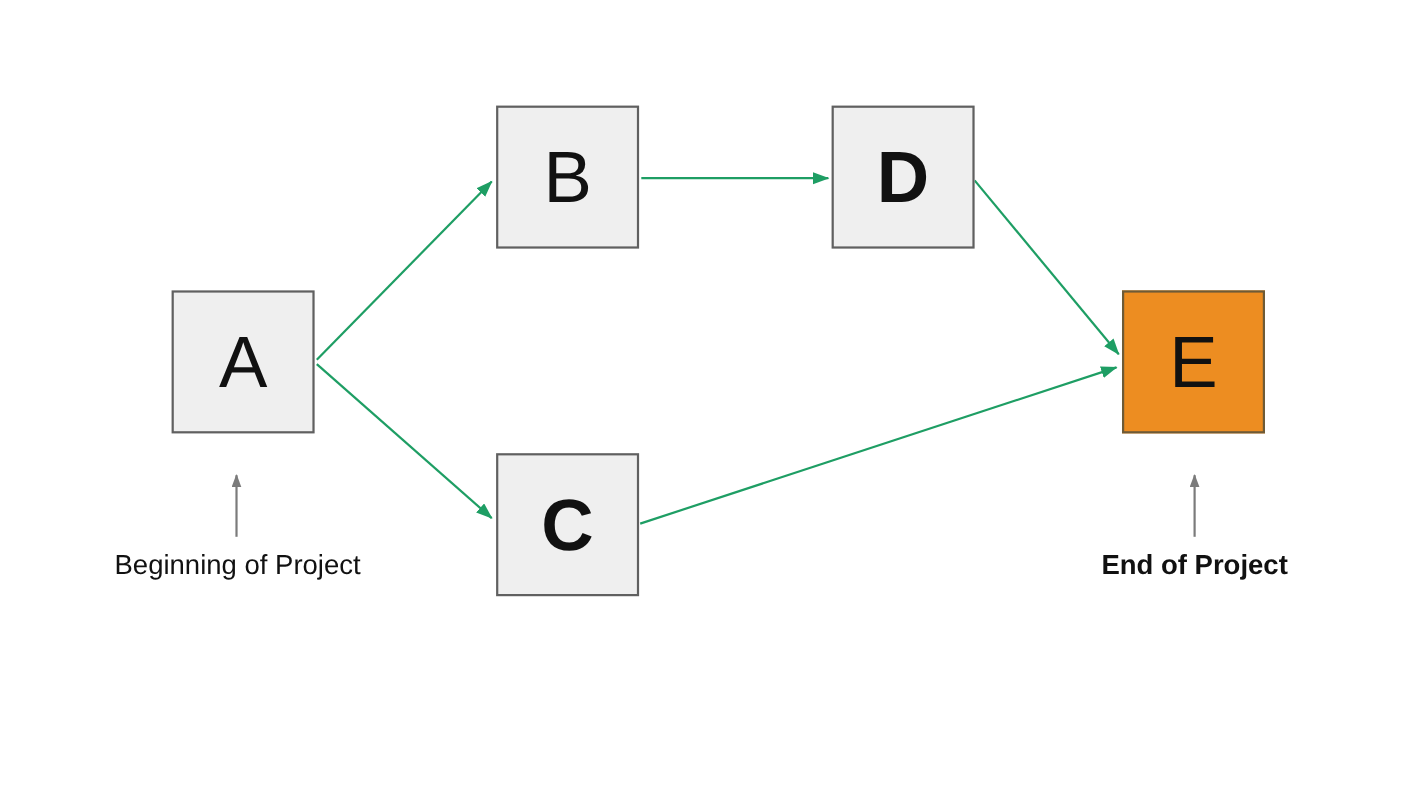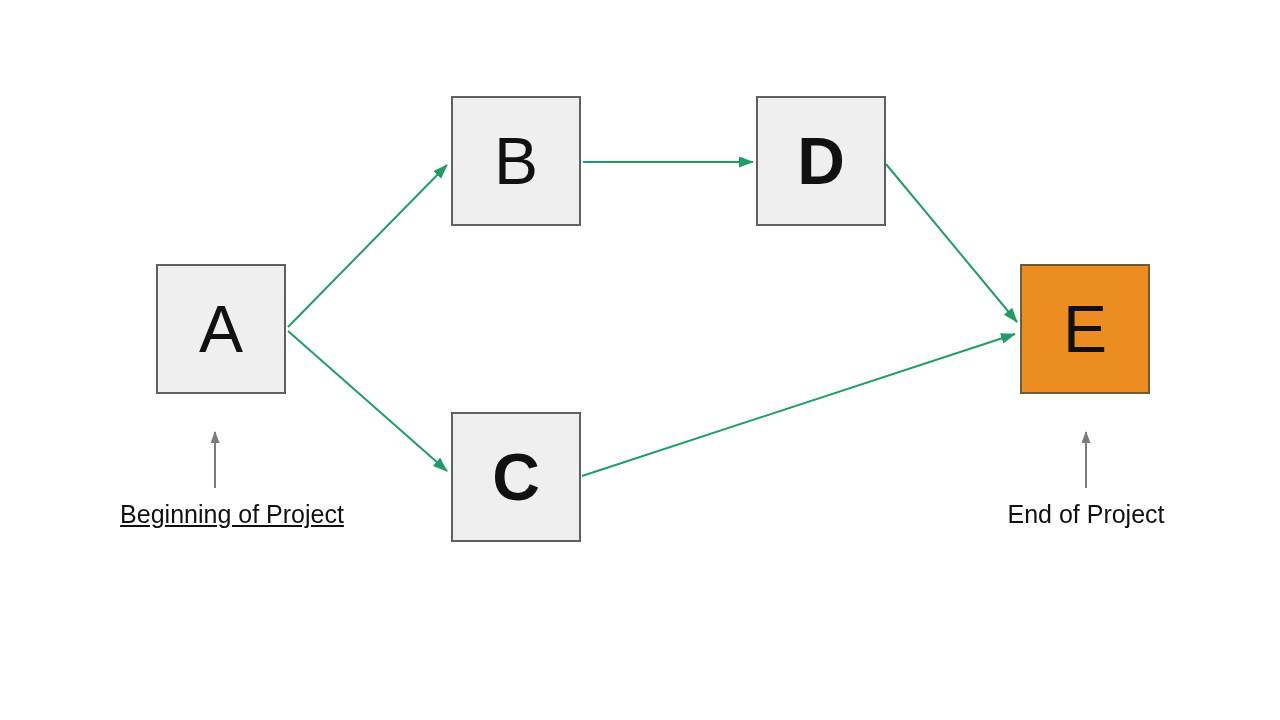--- a/index.html
+++ b/index.html
@@ -49,22 +49,22 @@
   .node-d{left:756px;top:96px;}
   .node-e{left:1020px;top:264px;}
   .caption{
     position:absolute;
     transform:translateX(-50%);
     font-size:25px;
     line-height:28px;
     color:var(--text);
     white-space:nowrap;
   }
-  .caption-begin{left:232px;top:500px;text-decoration:underline;}
-  .caption-end{left:1086px;top:500px;}
+  .caption-begin{left:216px;top:500px;}
+  .caption-end{left:1086px;top:500px;font-weight:bold;}
 </style>
 </head>
 <body>
 
 <div class="canvas">
 
   <svg class="edges" width="1280" height="720" viewBox="0 0 1280 720" xmlns="http://www.w3.org/2000/svg">
     <defs>
       <marker id="ah-green" markerUnits="userSpaceOnUse" markerWidth="16" markerHeight="12" refX="14" refY="5.5" orient="auto">
         <path class="arrowhead-green" d="M0,0 L15,5.5 L0,11 Z"></path>

